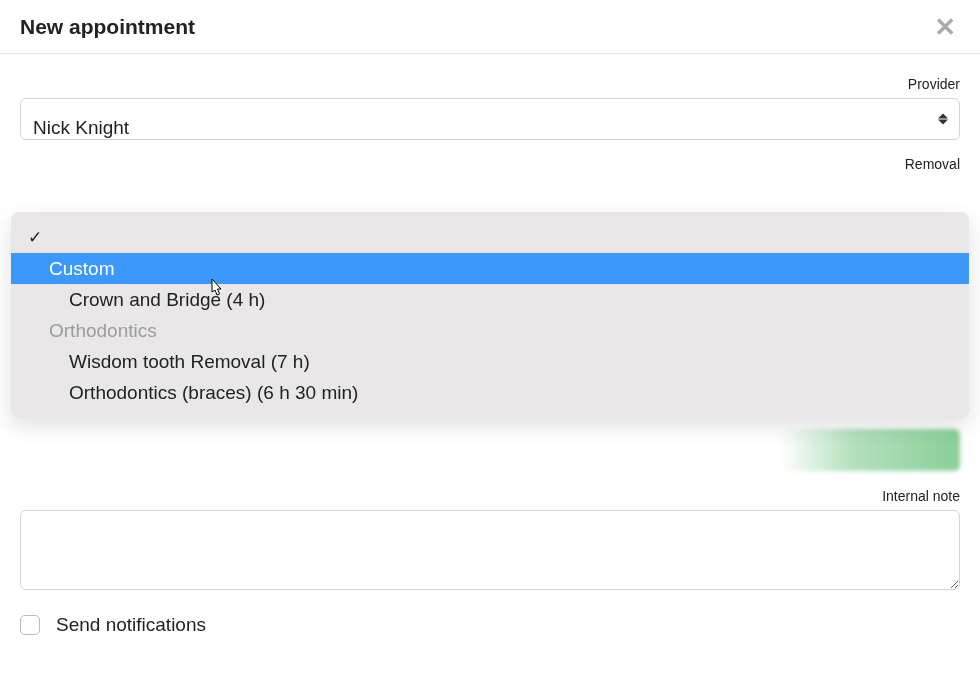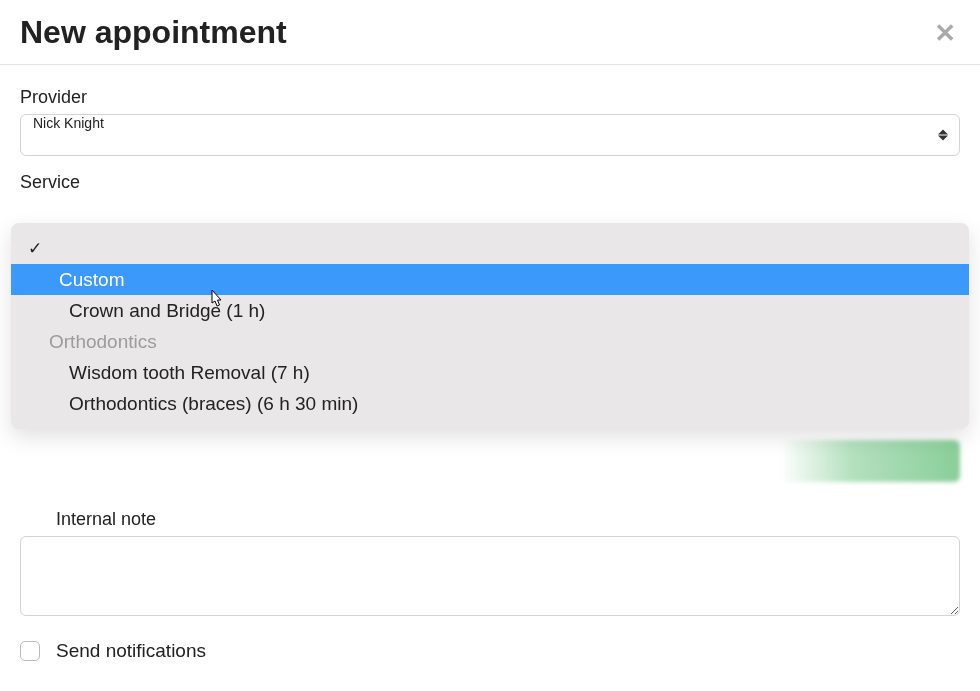--- a/index.html
+++ b/index.html
@@ -13,60 +13,61 @@
   }
   .header {
     display: flex;
     align-items: center;
     justify-content: space-between;
     padding: 14px 20px 13px 20px;
     border-bottom: 1px solid #e6e6e6;
   }
   .header h1 {
     margin: 0;
-    font-size: 32px;
+    font-size: 21px;
     font-weight: 700;
     color: #222;
   }
   .close-btn {
     font-size: 26px;
     line-height: 1;
     font-weight: 700;
     color: #aaa;
     cursor: pointer;
     user-select: none;
     padding: 0 4px;
   }
   .form {
     padding: 22px 20px 10px 20px;
     position: relative;
   }
   .field-label {
     display: block;
-    font-size: 18px;
+    font-size: 14px;
     color: #222;
     margin-bottom: 6px;
     margin-top: 0;
+    text-align: right;
   }
   .field-label.spaced { margin-top: 16px; }
   .select-wrap {
     position: relative;
     width: 100%;
   }
   .select-input {
     width: 100%;
     height: 42px;
     border: 1px solid #d0d4d9;
     border-radius: 6px;
     background: #fff;
     padding: 0 36px 0 12px;
-    font-size: 14px;
-    color: #222;
-    display: flex;
-    align-items: flex-start;
+    font-size: 19px;
+    color: #222;
+    display: flex;
+    align-items: flex-end;
     cursor: pointer;
   }
   .select-caret {
     position: absolute;
     right: 12px;
     top: 50%;
     transform: translateY(-50%);
     display: flex;
     flex-direction: column;
     gap: 1px;
@@ -105,21 +106,21 @@
   .opt.placeholder { padding-left: 38px; }
   .opt.placeholder .check {
     position: absolute;
     left: 17px; top: 0;
     line-height: 31px;
     font-size: 17px;
   }
   .opt.highlight {
     background: #3b99fc;
     color: #fff;
-    padding-left: 48px;
+    padding-left: 38px;
   }
   .opt.group {
     padding-left: 38px;
     color: #9c9c9c;
     cursor: default;
   }
 
   
   .pointer-cursor {
     position: absolute;
@@ -200,36 +201,36 @@
   <div class="select-wrap">
     <div class="select-input">
       <span>Nick Knight</span>
     </div>
     <span class="select-caret">
       <span class="caret-up"></span>
       <span class="caret-down"></span>
     </span>
   </div>
 
-  <label class="field-label spaced">Service</label>
+  <label class="field-label spaced">Removal</label>
 
   <div class="spacer-for-dropdown"></div>
 
   <div class="input-hint"></div>
   <div class="green-hint"></div>
 
   <div class="dropdown">
     <div class="opt placeholder">
       <span class="check">✓</span>
     </div>
     <div class="opt highlight">
       <span>Custom</span>
     </div>
     <div class="opt">
-      <span>Crown and Bridge (1 h)</span>
+      <span>Crown and Bridge (4 h)</span>
     </div>
     <div class="opt group">
       <span>Orthodontics</span>
     </div>
     <div class="opt">
       <span>Wisdom tooth Removal (7 h)</span>
     </div>
     <div class="opt">
       <span>Orthodontics (braces) (6 h 30 min)</span>
     </div>

